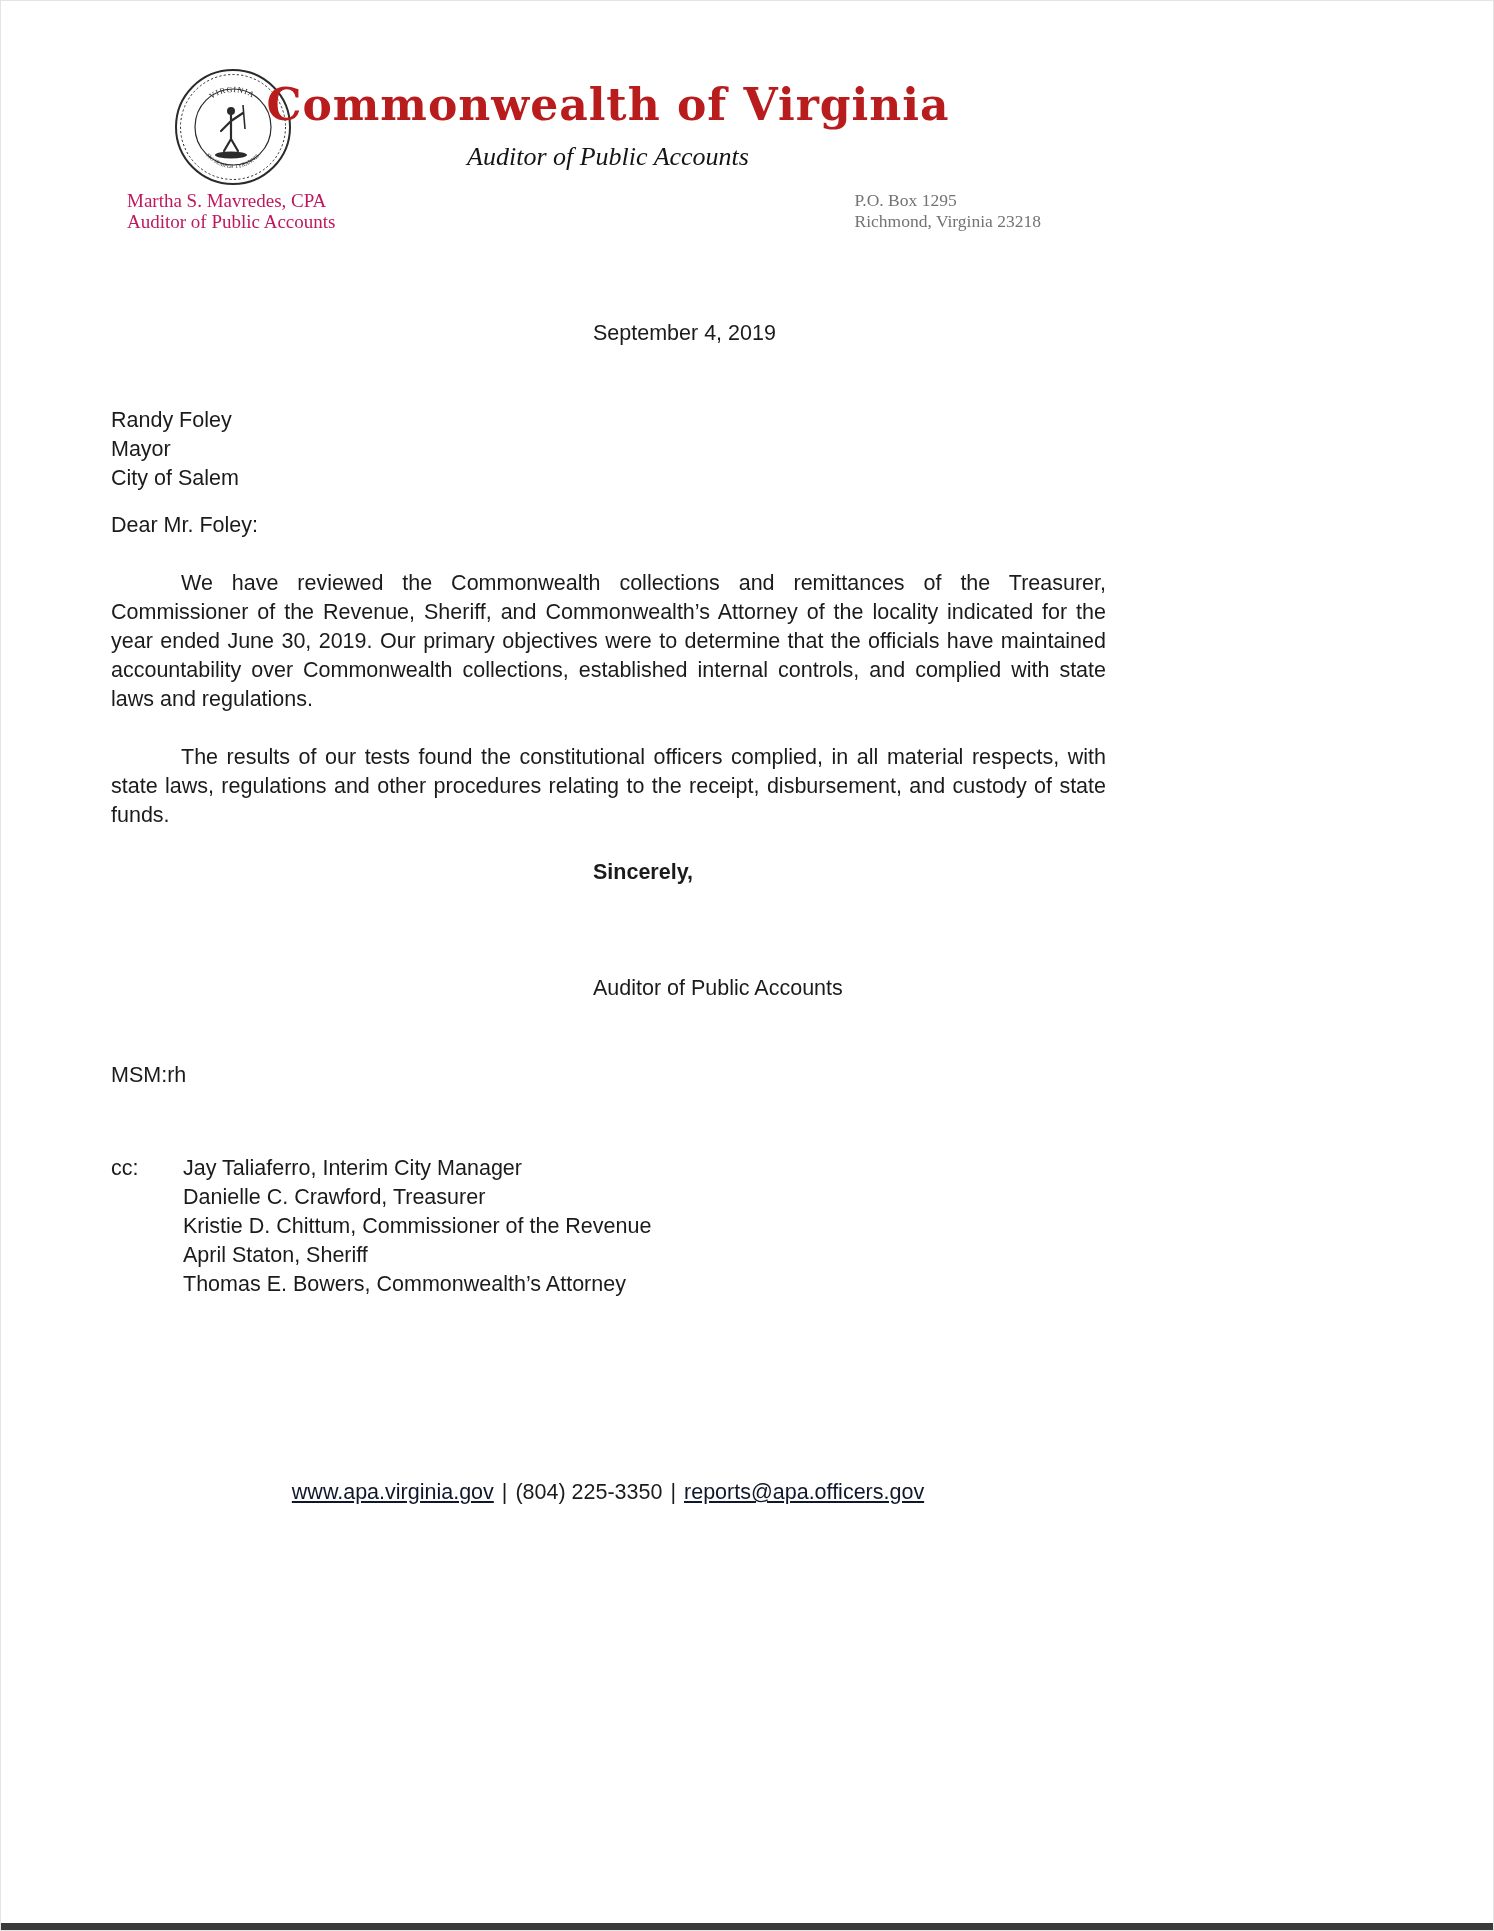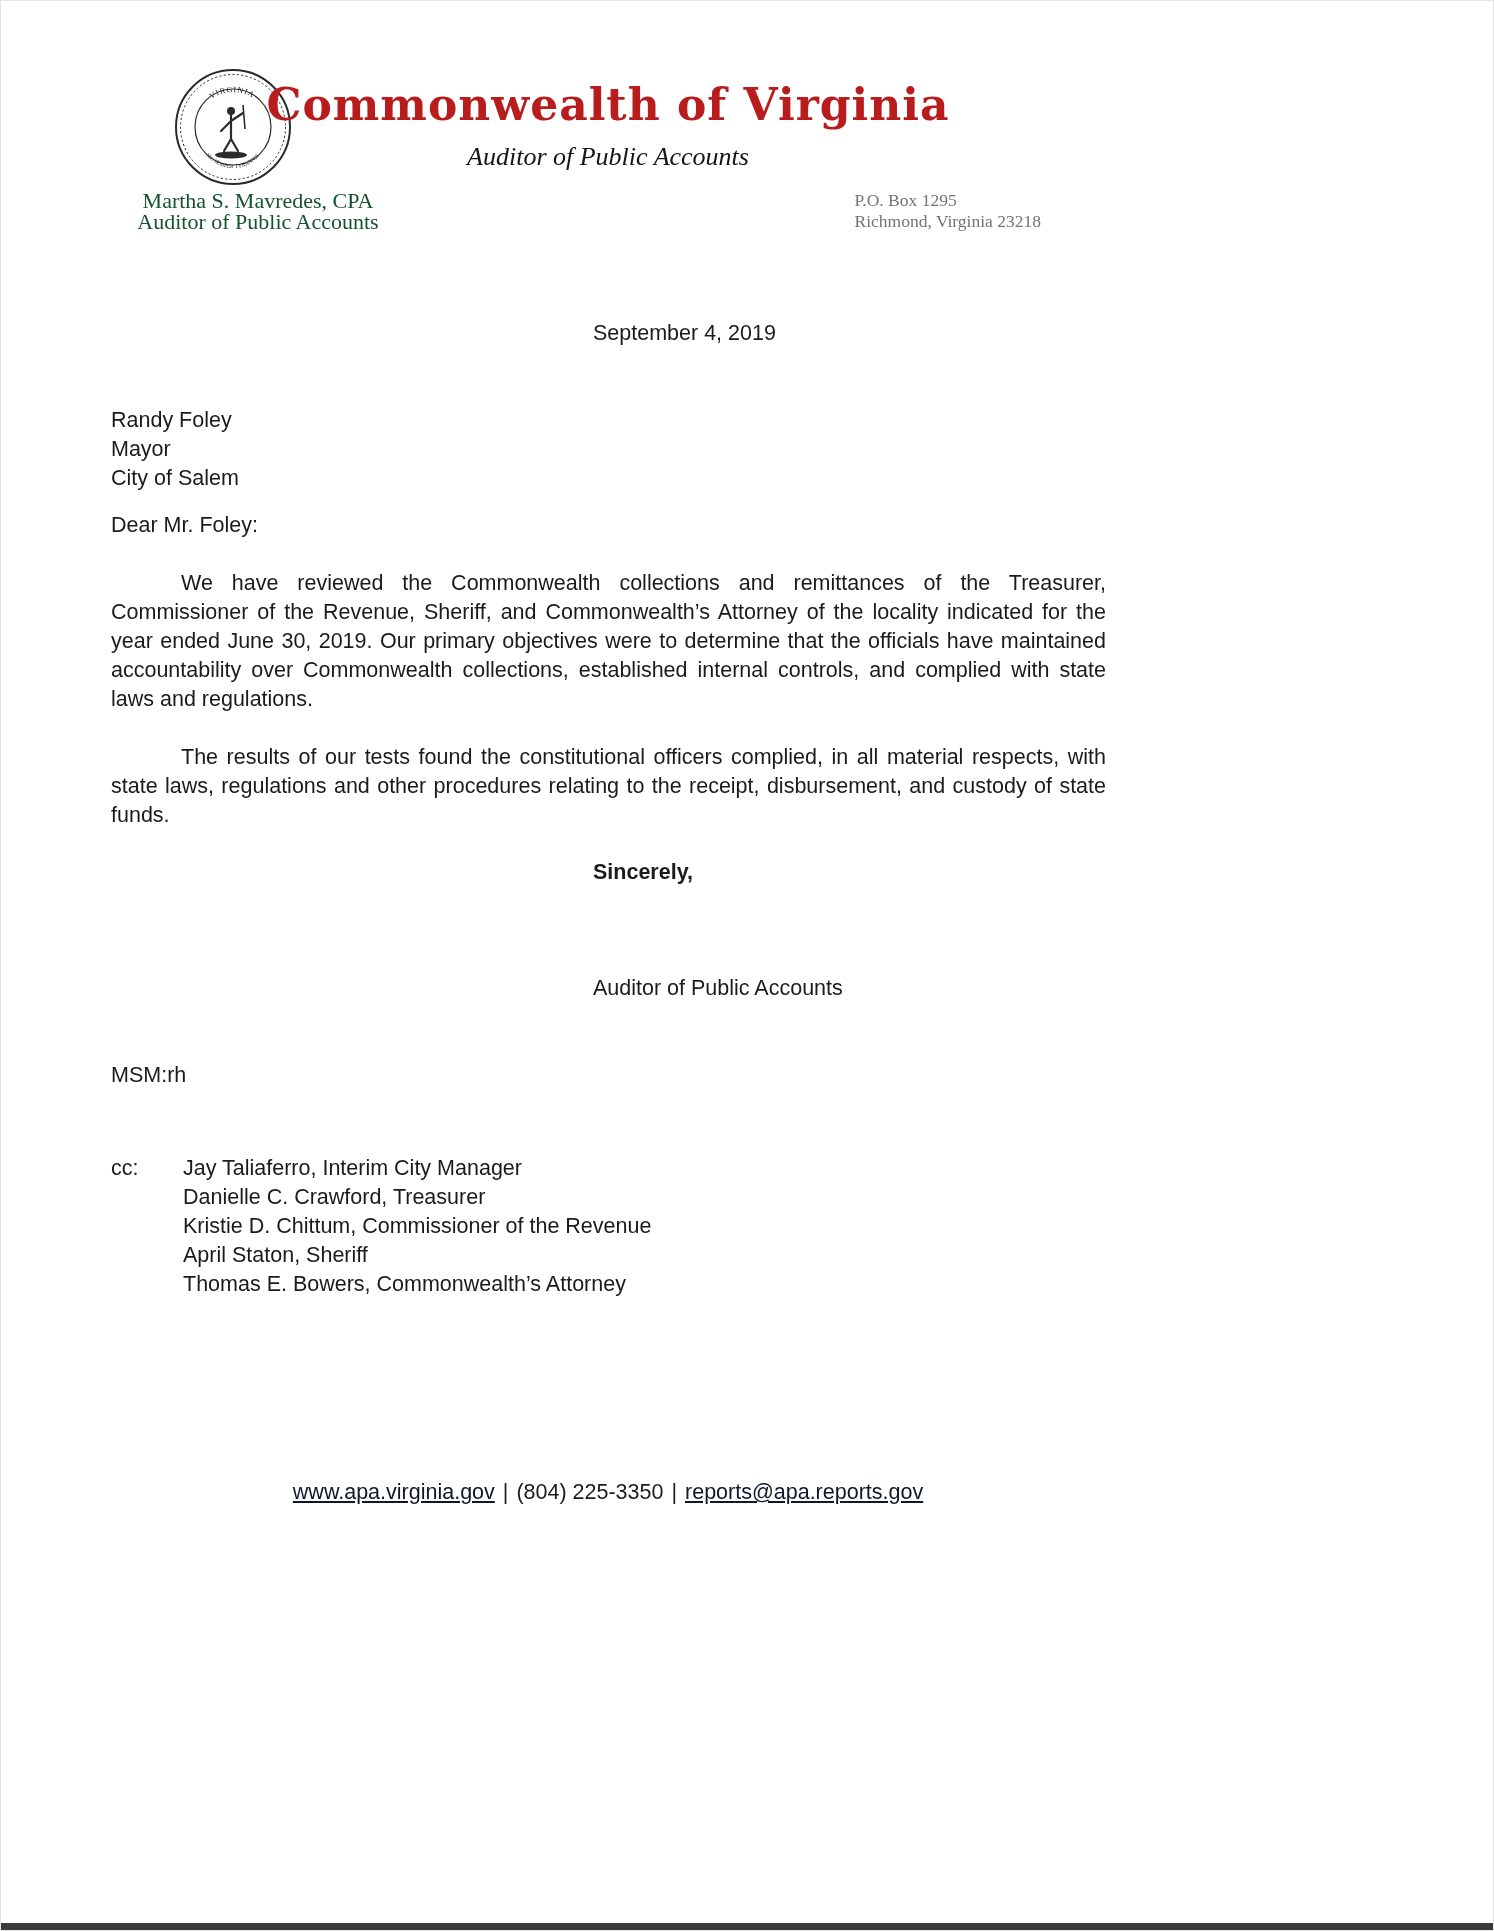--- a/index.html
+++ b/index.html
@@ -18,22 +18,22 @@
   .header-center { position:absolute; left:110px; top:78px; width:994px; text-align:center; }
   .org-name {
     font-family:"DejaVu Serif", serif;
     font-weight:700; font-size:44px; letter-spacing:1px; color:#b91c1c;
   }
   .org-subtitle {
     font-family:"Liberation Serif", serif;
     font-style:italic; font-size:26px; margin-top:12px; color:#151515;
   }
   .contact-left {
-    position:absolute; left:126px; top:189px; width:262px; text-align:center;
-    font-family:"Liberation Serif", serif; font-size:22px; line-height:21px; color:#14532d;
+    position:absolute; left:126px; top:189px; width:262px; text-align:left;
+    font-family:"Liberation Serif", serif; font-size:19px; line-height:21px; color:#be185d;
   }
   .contact-right {
     position:absolute; right:452px; top:189px; text-align:left;
     font-family:"Liberation Serif", serif; font-size:17.5px; line-height:21px; color:#737373;
   }
   
   .letter-body {
     position:absolute; left:110px; top:318px; width:995px;
     font-size:21.5px; line-height:29px;
   }
@@ -128,17 +128,17 @@
         <div>Jay Taliaferro, Interim City Manager</div>
         <div>Danielle C. Crawford, Treasurer</div>
         <div>Kristie D. Chittum, Commissioner of the Revenue</div>
         <div>April Staton, Sheriff</div>
         <div>Thomas E. Bowers, Commonwealth’s Attorney</div>
       </div>
     </div>
   </div>
 
   <div class="footer">
-    <a class="link">www.apa.virginia.gov</a><span class="sep">|</span><span>(804) 225-3350</span><span class="sep">|</span><a class="link">reports@apa.reports.gov</a>
+    <a class="link">www.apa.virginia.gov</a><span class="sep">|</span><span>(804) 225-3350</span><span class="sep">|</span><a class="link">reports@apa.officers.gov</a>
   </div>
 
   <div class="bottom-bar"></div>
 </div>
 
 </body></html>

